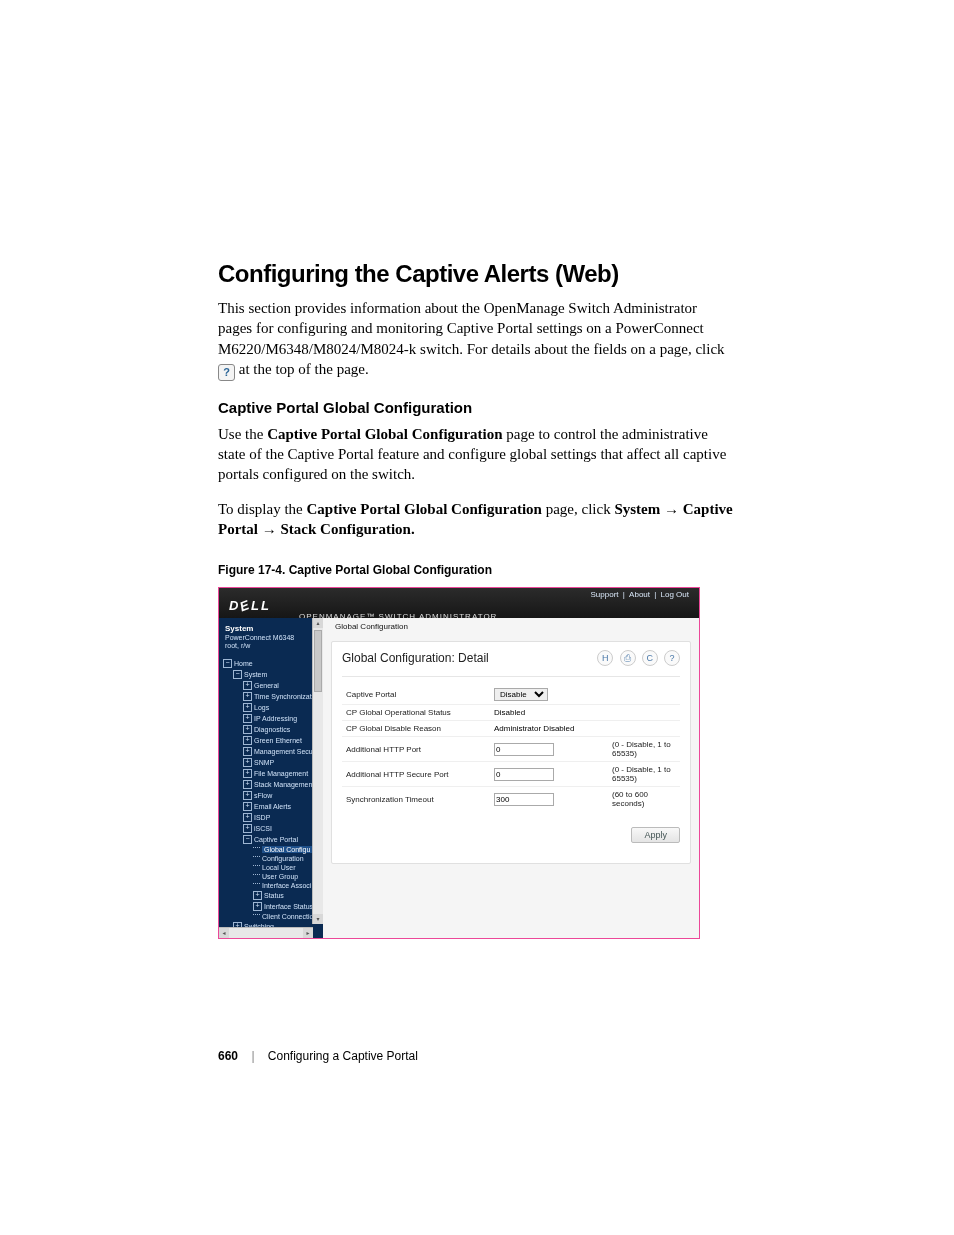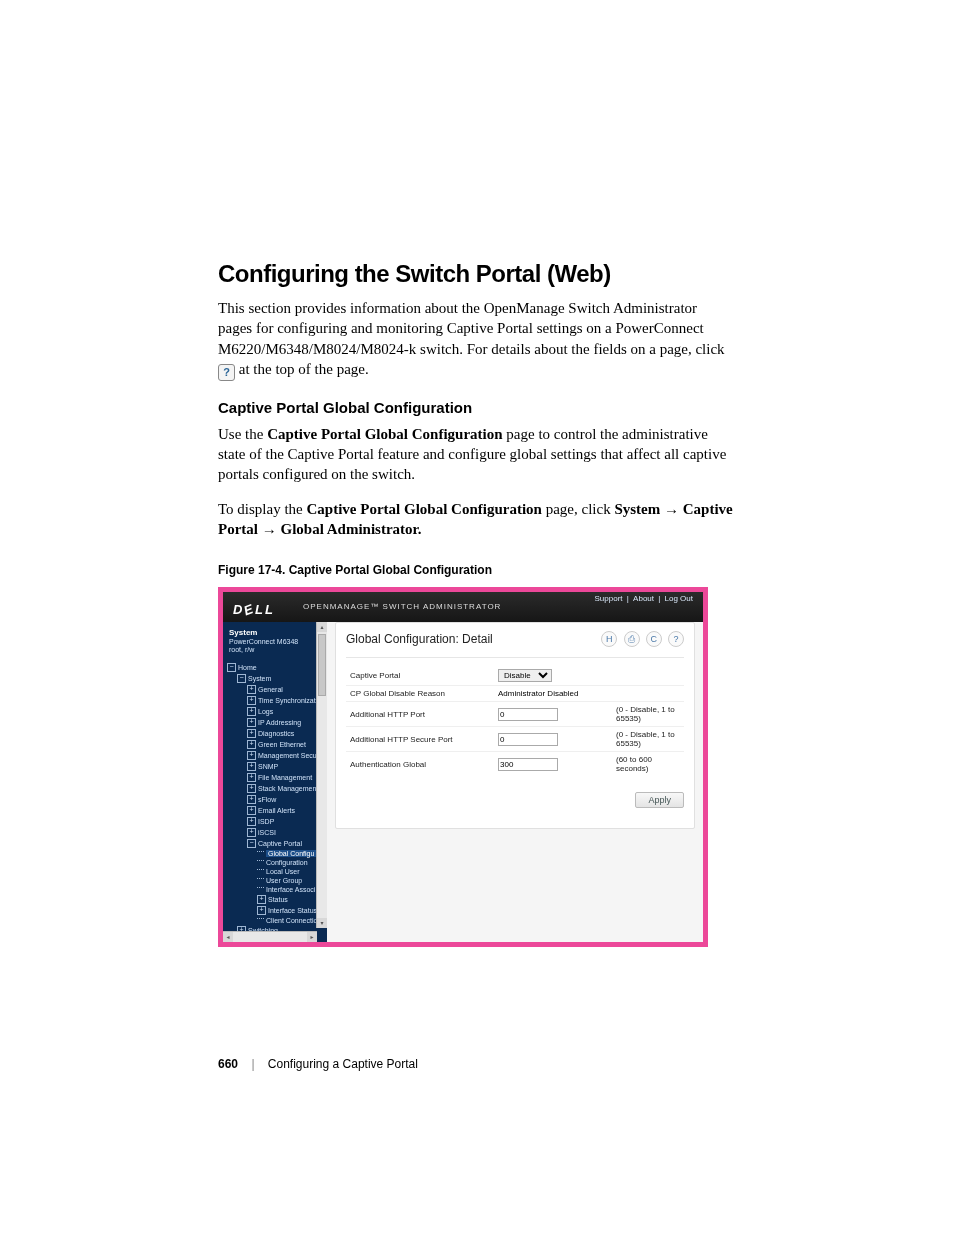--- a/index.html
+++ b/index.html
@@ -50,21 +50,21 @@
   .figcap {
     font-family: Arial, Helvetica, sans-serif;
     font-weight: bold;
     font-size: 12px;
     margin: 24px 0 10px 0;
   }
 
   
   .shot {
     width: 480px;
-    border: 5px solid #ec4899;
+    border: 1px solid #ec4899;
     font-family: Arial, Helvetica, sans-serif;
     font-size: 8px;
     color: #000;
     background: #ef4444;
   }
   .shot .topbar {
     background: linear-gradient(#2b2b2b,#161616);
     color: #fff;
     height: 30px;
     position: relative;
@@ -80,21 +80,21 @@
     position: absolute;
     left: 10px; top: 10px;
     font-size: 13px;
     font-weight: bold;
     letter-spacing: 2px;
     font-style: italic;
   }
   .shot .topbar .brand .e { display:inline-block; transform: rotate(-20deg); }
   .shot .topbar .product {
     position: absolute;
-    left: 80px; top: 10px;
+    left: 80px; top: 24px;
     font-size: 8px;
     letter-spacing: 1px;
     color: #ddd;
   }
   .shot .columns { display: flex; height: 320px; }
   .shot .side {
     width: 104px;
     background: #0a2a52;
     color: #cfe1f7;
     font-size: 7px;
@@ -187,36 +187,36 @@
     font-size: 12px;
     color:#000;
   }
   .footer .pn { font-weight:bold; }
   .footer .sep { margin: 0 10px; color:#888; }
 </style>
 </head>
 <body>
 
 <div class="page">
-  <h1>Configuring the Switch Portal (Web)</h1>
+  <h1>Configuring the Captive Alerts (Web)</h1>
 
   <p class="body">
     <span>This section provides information about the OpenManage Switch Administrator pages for configuring and monitoring Captive Portal settings on a PowerConnect M6220/M6348/M8024/M8024-k switch. For details about the fields on a page, click </span>
     <span class="help-icon">?</span>
     <span> at the top of the page.</span>
   </p>
 
   <h2>Captive Portal Global Configuration</h2>
 
   <p class="body">
     <span>Use the </span><span class="bold">Captive Portal Global Configuration</span><span> page to control the administrative state of the Captive Portal feature and configure global settings that affect all captive portals configured on the switch.</span>
   </p>
 
   <p class="body">
-    <span>To display the </span><span class="bold">Captive Portal Global Configuration</span><span> page, click </span><span class="bold">System</span><span> → </span><span class="bold">Captive Portal</span><span> → </span><span class="bold">Global Administrator.</span>
+    <span>To display the </span><span class="bold">Captive Portal Global Configuration</span><span> page, click </span><span class="bold">System</span><span> → </span><span class="bold">Captive Portal</span><span> → </span><span class="bold">Stack Configuration.</span>
   </p>
 
   <div class="figcap">Figure 17-4.    Captive Portal Global Configuration</div>
 
   <div class="shot">
     <div class="topbar">
       <div class="links">
         <span>Support</span> |
         <span>About</span> |
         <span>Log Out</span>
@@ -264,53 +264,59 @@
           <div class="thumb"></div>
           <div class="arr" style="bottom:0">▾</div>
         </div>
         <div class="hscroll">
           <div class="arr" style="left:0">◂</div>
           <div class="arr" style="right:0">▸</div>
         </div>
       </div>
 
       <div class="main">
+        <div class="crumb">Global Configuration</div>
         <div class="panel">
           <div class="titlebar">
             <div class="ttl">Global Configuration: Detail</div>
             <div class="tbicons">
               <span>H</span>
               <span>⎙</span>
               <span>C</span>
               <span>?</span>
             </div>
           </div>
           <table class="form">
             <tbody>
                 <tr>
               <td class="lab">Captive Portal</td>
               <td class="val"><select><option>Disable</option></select></td>
               <td class="hint"></td>
             </tr>
             <tr>
+              <td class="lab">CP Global Operational Status</td>
+              <td class="val">Disabled</td>
+              <td class="hint"></td>
+            </tr>
+            <tr>
               <td class="lab">CP Global Disable Reason</td>
               <td class="val" colspan="2">Administrator Disabled</td>
             </tr>
             <tr>
               <td class="lab">Additional HTTP Port</td>
               <td class="val"><input type="text" value="0" style=""></td>
               <td class="hint">(0 - Disable, 1 to 65535)</td>
             </tr>
             <tr>
               <td class="lab">Additional HTTP Secure Port</td>
               <td class="val"><input type="text" value="0" style=""></td>
               <td class="hint">(0 - Disable, 1 to 65535)</td>
             </tr>
             <tr>
-              <td class="lab">Authentication Global</td>
+              <td class="lab">Synchronization Timeout</td>
               <td class="val"><input type="text" value="300" style=""></td>
               <td class="hint">(60 to 600 seconds)</td>
             </tr>
           </tbody>
             </table>
           <button class="applybtn">Apply</button>
           <div style="clear:both"></div>
         </div>
       </div>
     </div>

